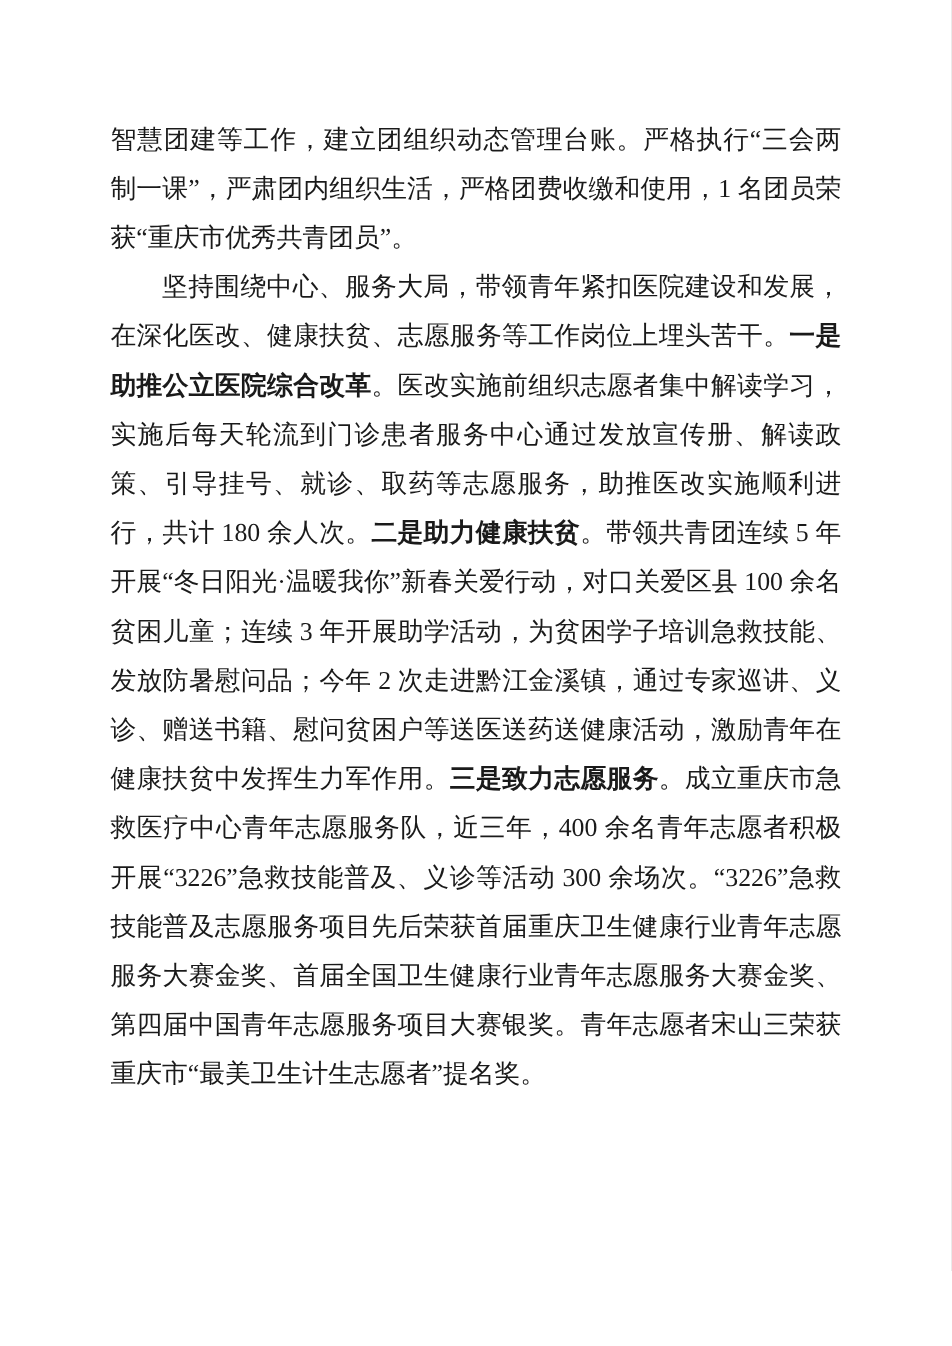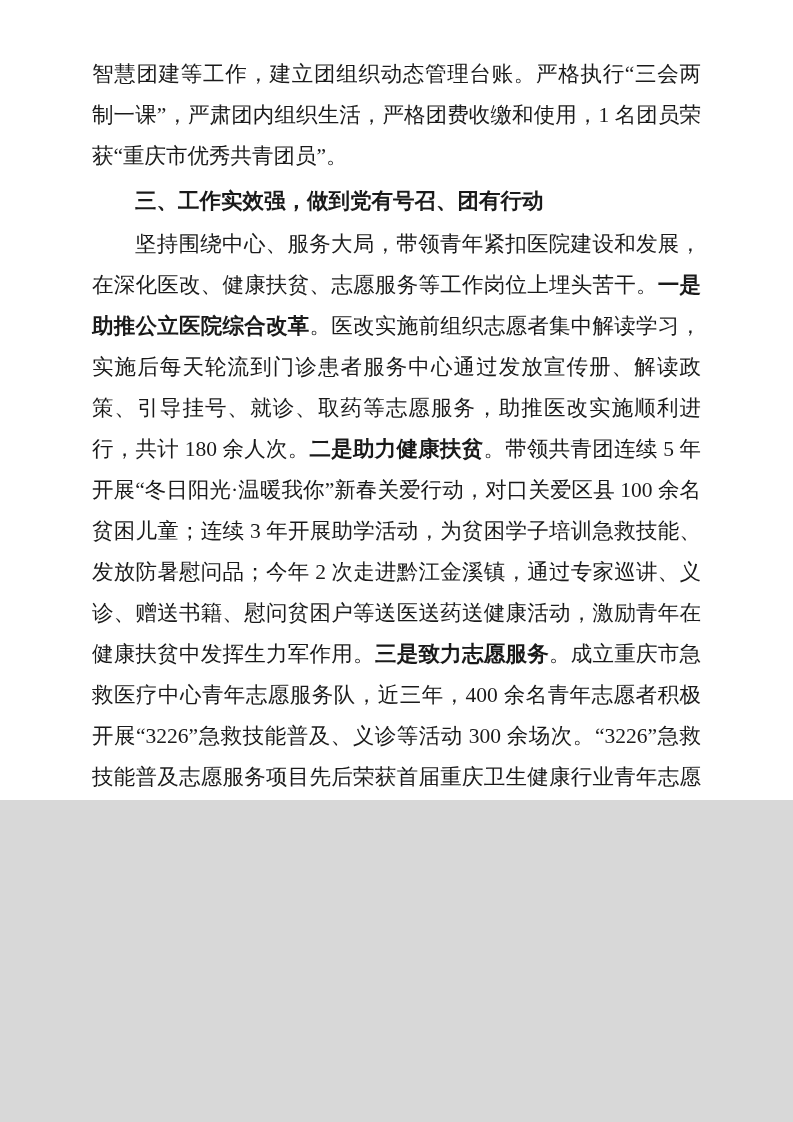--- a/index.html
+++ b/index.html
@@ -5,25 +5,25 @@
   html, body {
     margin: 0;
     padding: 0;
     background: #d8d8d8;
   }
   body {
     font-family: "Liberation Serif", serif;
   }
   .page {
     width: 793px;
-    height: 800px;
+    height: 1122px;
     background: #ffffff;
     position: relative;
     box-sizing: border-box;
-    padding: 54px 92px 60px 92px;
+    padding: 96px 92px 60px 92px;
     overflow: hidden;
   }
   .doc-body {
     font-size: 21.5px;
     line-height: 41px;
     color: #1a1a1a;
     text-align: justify;
     text-justify: inter-ideograph;
   }
   p {
@@ -44,16 +44,15 @@
   .seg {
     display: inline;
   }
 </style>
 </head>
 <body>
 
 <div class="page">
   <div class="doc-body" id="doc-body">
       <p class="para noindent" style="text-indent: 0px;"><span class="seg">智慧团建等工作，建立团组织动态管理台账。严格执行“三会两制一课”，严肃团内组织生活，严格团费收缴和使用，1 名团员荣获“重庆市优秀共青团员”。</span></p>
-      <p class="heading"><span class="seg b">三、工作实效强，做到党有号召、团有行动</span></p>
       <p class="para"><span class="seg">坚持围绕中心、服务大局，带领青年紧扣医院建设和发展，在深化医改、健康扶贫、志愿服务等工作岗位上埋头苦干。</span><span class="seg b">一是助推公立医院综合改革</span><span class="seg">。医改实施前组织志愿者集中解读学习，实施后每天轮流到门诊患者服务中心通过发放宣传册、解读政策、引导挂号、就诊、取药等志愿服务，助推医改实施顺利进行，共计 180 余人次。</span><span class="seg b">二是助力健康扶贫</span><span class="seg">。带领共青团连续 5 年开展“冬日阳光·温暖我你”新春关爱行动，对口关爱区县 100 余名贫困儿童；连续 3 年开展助学活动，为贫困学子培训急救技能、发放防暑慰问品；今年 2 次走进黔江金溪镇，通过专家巡讲、义诊、赠送书籍、慰问贫困户等送医送药送健康活动，激励青年在健康扶贫中发挥生力军作用。</span><span class="seg b">三是致力志愿服务</span><span class="seg">。成立重庆市急救医疗中心青年志愿服务队，近三年，400 余名青年志愿者积极开展“3226”急救技能普及、义诊等活动 300 余场次。“3226”急救技能普及志愿服务项目先后荣获首届重庆卫生健康行业青年志愿服务大赛金奖、首届全国卫生健康行业青年志愿服务大赛金奖、第四届中国青年志愿服务项目大赛银奖。青年志愿者宋山三荣获重庆市“最美卫生计生志愿者”提名奖。</span></p>
     </div>
 </div>
 
 </body></html>

